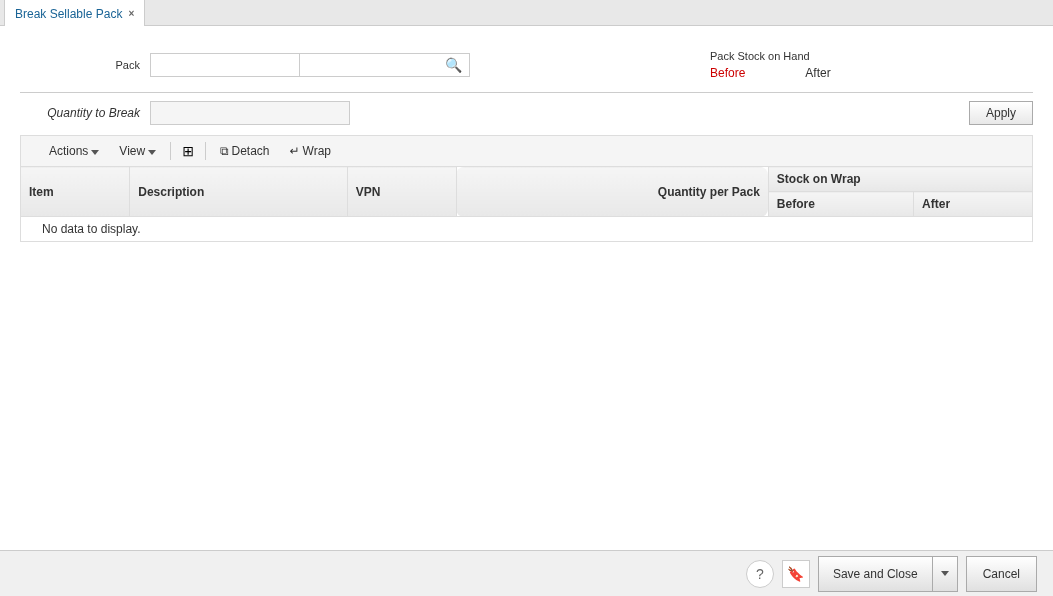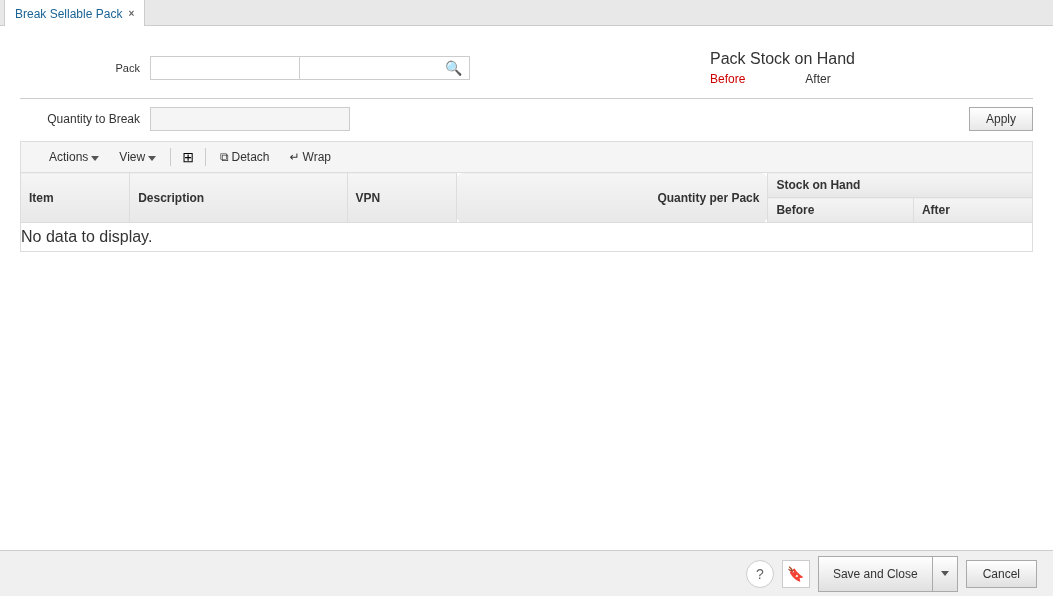--- a/index.html
+++ b/index.html
@@ -115,21 +115,21 @@
     }
 
     
     .pack-stock {
       margin-left: auto;
       margin-right: 40px;
       text-align: left;
     }
 
     .pack-stock-title {
-      font-size: 16px;
+      font-size: 11px;
       font-weight: normal;
       color: #333;
       margin-bottom: 4px;
     }
 
     .pack-stock-cols {
       display: flex;
       gap: 60px;
     }
 
@@ -156,20 +156,21 @@
       align-items: center;
       margin-bottom: 10px;
     }
 
     .qty-label {
       text-align: right;
       min-width: 120px;
       margin-right: 10px;
       font-size: 12px;
       color: #333;
+      font-style: italic;
     }
 
     .qty-input {
       width: 200px;
       height: 24px;
       border: 1px solid #ccc;
       background: #f5f5f5;
       padding: 2px 6px;
       font-size: 12px;
     }
@@ -240,22 +241,22 @@
       text-align: left;
       color: #333;
     }
 
     .data-table th.right {
       text-align: right;
     }
 
     .data-table td {
       border: 1px solid #ddd;
-      padding: 5px 0;
-      font-size: 16px;
+      padding: 5px 21px;
+      font-size: 12px;
     }
 
     .col-group-header {
       text-align: center;
       background: linear-gradient(to bottom, #f5f5f5, #e8e8e8);
       border: 1px solid #ddd;
       padding: 4px 8px;
       font-size: 12px;
       font-weight: bold;
     }
@@ -331,21 +332,21 @@
     .save-close-arrow {
       padding: 0 8px;
       height: 100%;
       display: flex;
       align-items: center;
       color: #555;
       font-size: 10px;
     }
 
     .cancel-btn {
-      height: 28px;
+      height: 36px;
       border: 1px solid #aaa;
       background: linear-gradient(to bottom, #fff, #e0e0e0);
       padding: 0 16px;
       cursor: pointer;
       font-size: 12px;
       color: #333;
     }
 
     .chevron-down {
       display: inline-block;
@@ -427,21 +428,21 @@
         <th rowspan="2">
           <span>Description</span>
         </th>
         <th rowspan="2">
           <span>VPN</span>
         </th>
         <th rowspan="2" class="right" style="text-align:right;border-radius:8px;">
           <span>Quantity per Pack</span>
         </th>
         <th colspan="2" class="col-group-header">
-          <span>Stock on Hand</span>
+          <span>Stock on Wrap</span>
         </th>
       </tr>
       <tr>
         <th>
           <span>Before</span>
         </th>
         <th>
           <span>After</span>
         </th>
       </tr>

